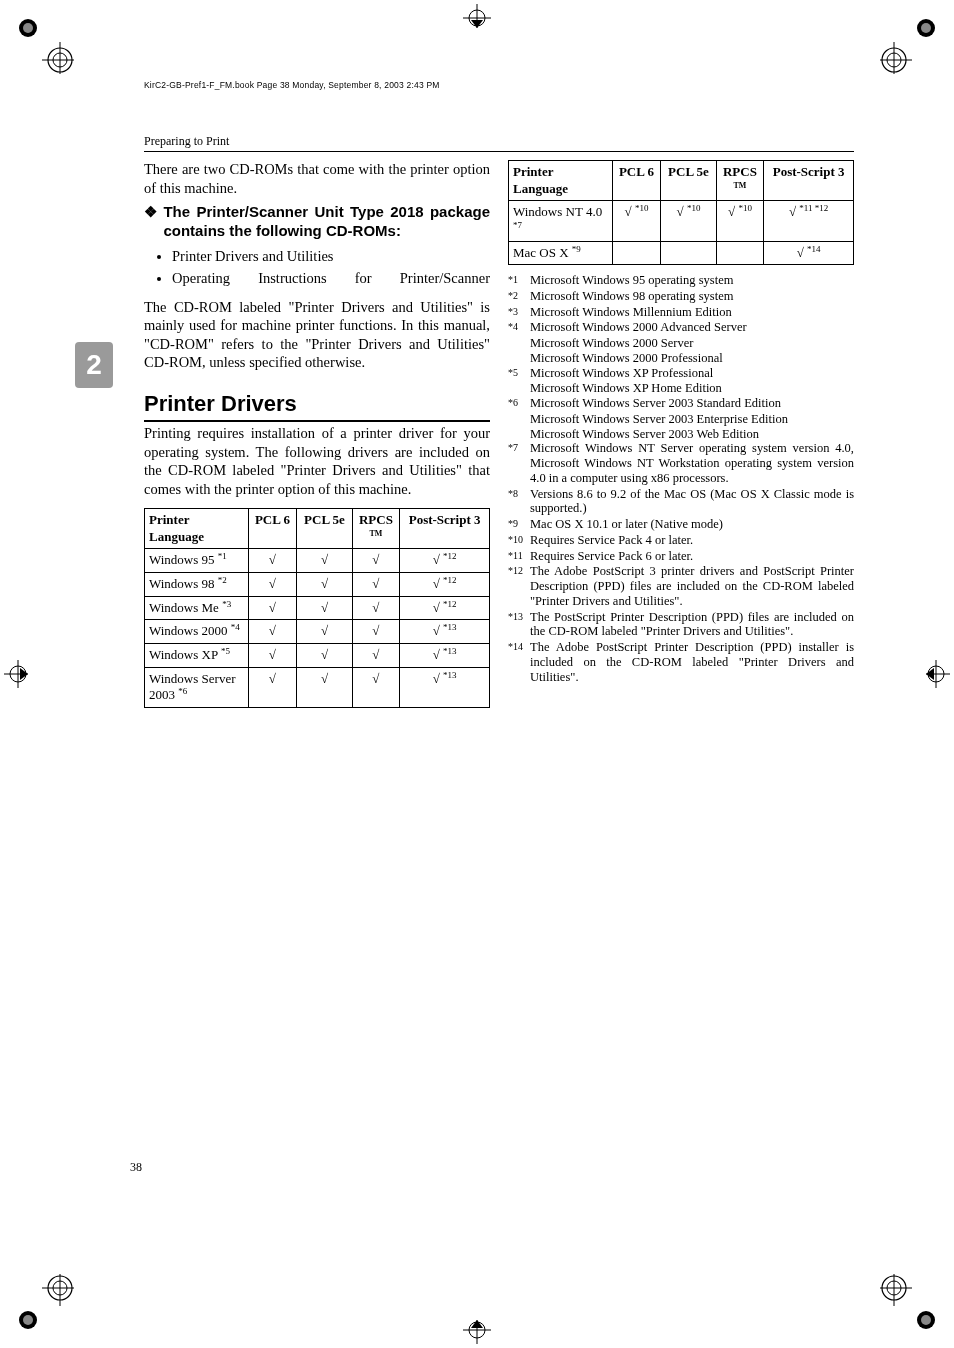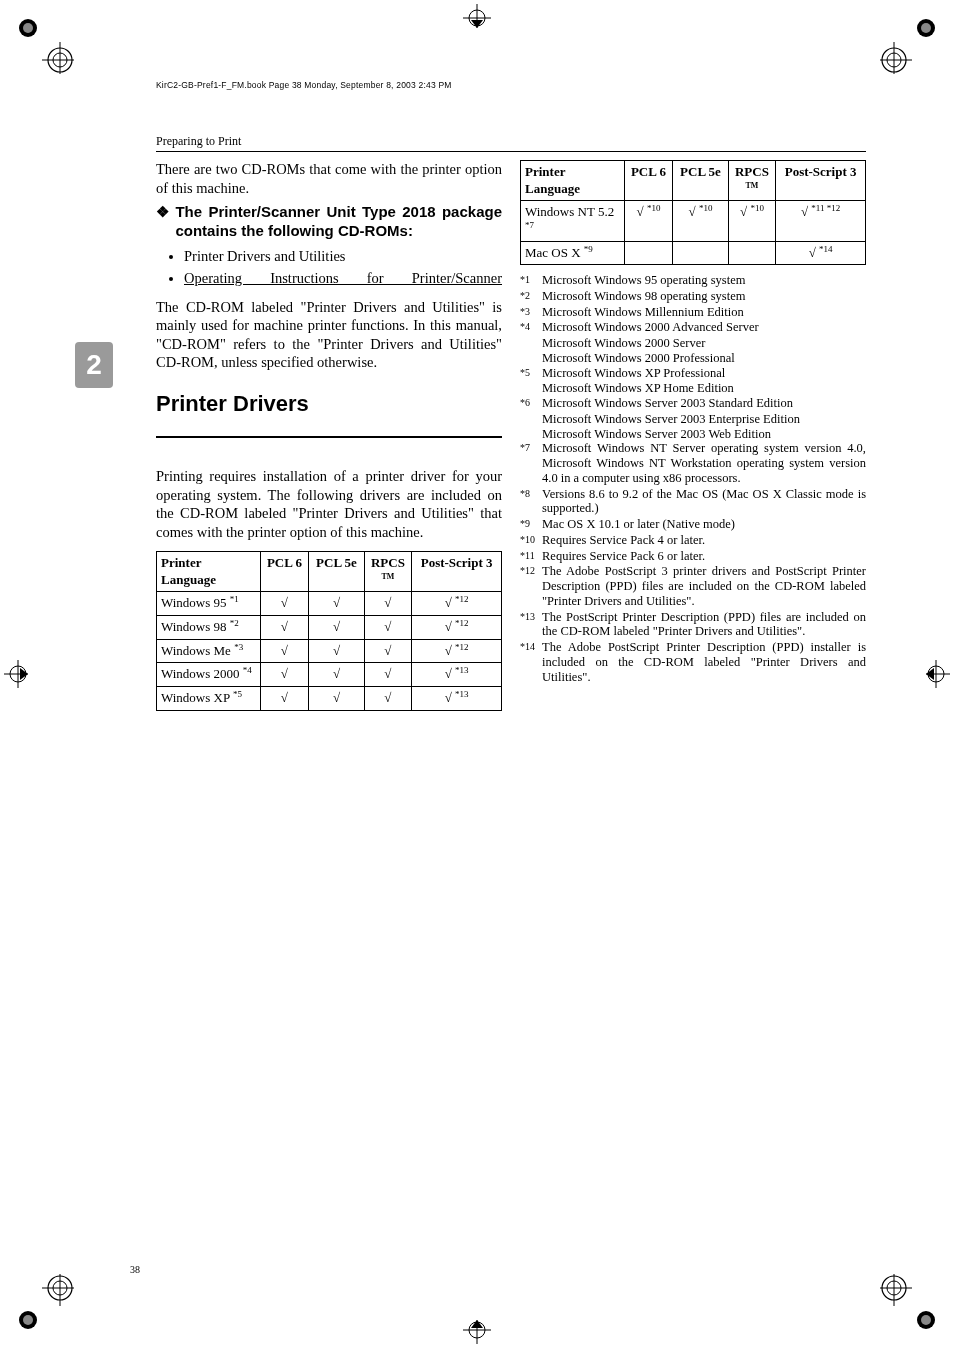--- a/index.html
+++ b/index.html
@@ -19,21 +19,21 @@
   .bottom-left { bottom: 18px; left: 18px; }
   .bottom-right { bottom: 18px; right: 18px; }
   .top-center { top: 0; left: 50%; transform: translateX(-50%); }
   .bottom-center { bottom: 0; left: 50%; transform: translateX(-50%); }
   .left-center { top: 50%; left: 0; transform: translateY(-50%); }
   .right-center { top: 50%; right: 0; transform: translateY(-50%); }
 
   .page {
     position: absolute;
     top: 80px;
-    left: 156px;
+    left: 144px;
     width: 710px;
   }
 
   .header-source {
     font-size: 8.5px;
     letter-spacing: 0.2px;
     margin-bottom: 44px;
     font-family: Arial, sans-serif;
   }
   .section-header {
@@ -94,22 +94,22 @@
   ul.bullets { margin: 4px 0 10px 28px; padding: 0; }
   ul.bullets li { margin-bottom: 4px; text-align: justify; }
 
   .body-p { margin: 6px 0 18px 0; text-align: justify; }
 
   .subhead {
     font-family: Arial, Helvetica, sans-serif;
     font-weight: 700;
     font-size: 22px;
     border-bottom: 2px solid #000;
-    padding-bottom: 18px;
-    margin: 10px 0 29px 0;
+    padding-bottom: 2px;
+    margin: 10px 0 2px 0;
   }
 
   .drivers-intro { text-align: justify; margin-bottom: 10px; }
 
   table.pl {
     border-collapse: collapse;
     width: 100%;
     font-size: 13px;
     padding-left: 24px;
   }
@@ -139,22 +139,22 @@
     min-width: 22px;
     font-size: 10px;
     padding-top: 1px;
   }
   .footnotes .fn .txt { flex: 1; }
   .footnotes .cont { margin-left: 22px; text-align: justify; }
 
   .page-number {
     position: absolute;
     left: 130px;
-    top: 1264px;
-    font-size: 10px;
+    top: 1160px;
+    font-size: 12px;
   }
 
   .tm { font-size: 8px; vertical-align: top; }
 </style>
 </head>
 <body>
 
 <div class="reg-mark top-left">
   <svg width="56" height="56">
       <circle cx="42" cy="42" r="12" stroke="#000" fill="none" stroke-width="1.2"></circle>
@@ -239,21 +239,21 @@
 
     <div class="col">
       <div class="intro">There are two CD-ROMs that come with the printer option of this machine.</div>
 
       <div class="diamond-heading">
         <span class="sym">❖</span>
         <span>The Printer/Scanner Unit Type 2018 package contains the following CD-ROMs:</span>
       </div>
       <ul class="bullets">
         <li>Printer Drivers and Utilities</li>
-        <li style="text-align-last:justify;text-decoration:underline;">
+        <li style="text-align-last:justify;">
           <span>Operating Instructions for Printer/Scanner</span>
         </li>
       </ul>
 
       <div class="body-p">The CD-ROM labeled "Printer Drivers and Utilities" is mainly used for machine printer functions. In this manual, "CD-ROM" refers to the "Printer Drivers and Utilities" CD-ROM, unless specified otherwise.</div>
 
       <div class="subhead">Printer Drivers</div>
 
       <div class="drivers-intro">Printing requires installation of a printer driver for your operating system. The following drivers are included on the CD-ROM labeled "Printer Drivers and Utilities" that comes with the printer option of this machine.</div>
 
@@ -289,41 +289,48 @@
             </tr>
         <tr>
               <td><span>Windows 2000 </span><sup>*4</sup></td>
               <td class="center">√</td>
               <td class="center">√</td>
               <td class="center">√</td>
               <td class="center"><span>√ </span><sup>*13</sup></td>
             </tr>
         <tr>
               <td><span>Windows XP </span><sup>*5</sup></td>
+              <td class="center">√</td>
+              <td class="center">√</td>
+              <td class="center">√</td>
+              <td class="center"><span>√ </span><sup>*13</sup></td>
+            </tr>
+        <tr>
+              <td><span>Windows Server 2003 </span><sup>*6</sup></td>
               <td class="center">√</td>
               <td class="center">√</td>
               <td class="center">√</td>
               <td class="center"><span>√ </span><sup>*13</sup></td>
             </tr>
       </tbody>
         </table>
     </div>
 
     <div class="col">
       <table class="pl">
         <tbody>
             <tr>
           <th style="width:30%">Printer Language</th>
           <th class="center">PCL 6</th>
           <th class="center">PCL 5e</th>
           <th class="center"><span>RPCS</span><br><span class="tm">TM</span></th>
           <th class="center">Post-Script 3</th>
         </tr>
         <tr>
-              <td><span>Windows NT 5.2 </span><sup>*7</sup></td>
+              <td><span>Windows NT 4.0 </span><sup>*7</sup></td>
               <td class="center"><span>√ </span><sup>*10</sup></td>
               <td class="center"><span>√ </span><sup>*10</sup></td>
               <td class="center"><span>√ </span><sup>*10</sup></td>
               <td class="center"><span>√ </span><sup>*11 *12</sup></td>
             </tr>
         <tr>
               <td><span>Mac OS X </span><sup>*9</sup></td>
               <td class="center"></td>
               <td class="center"></td>
               <td class="center"></td>

